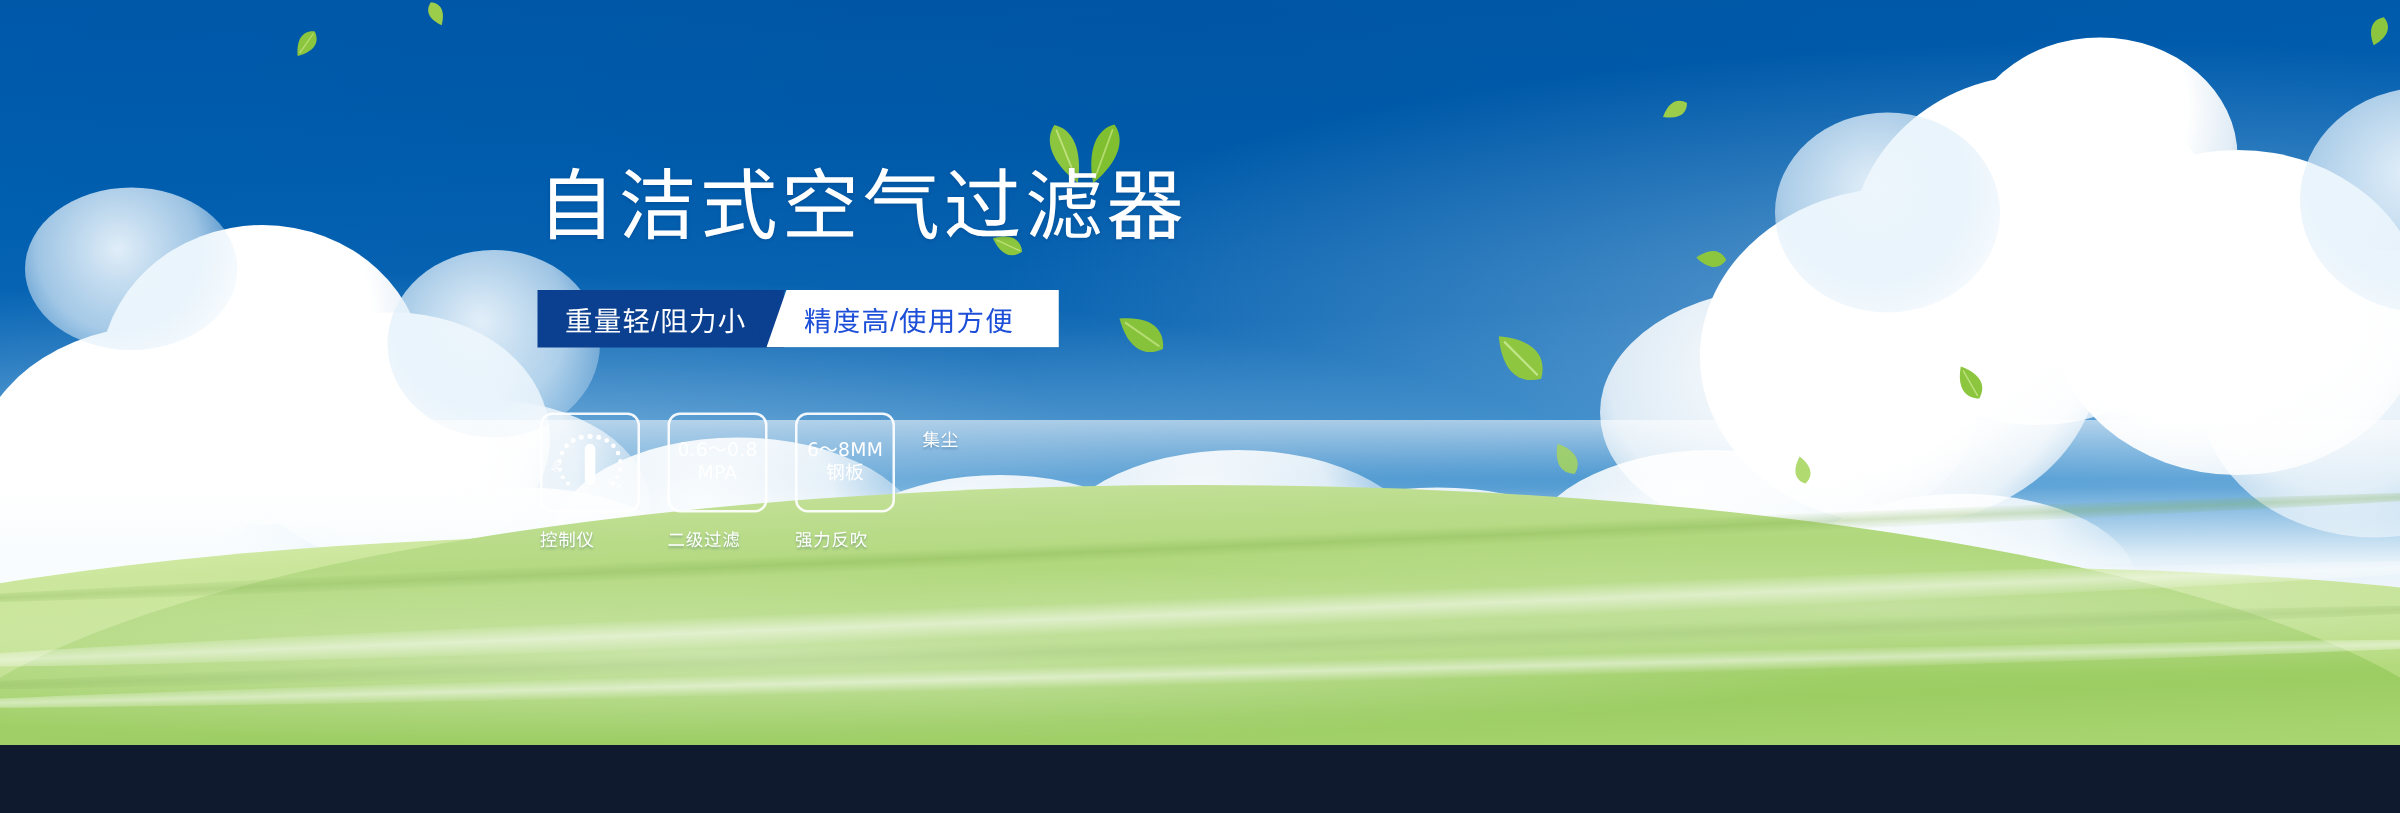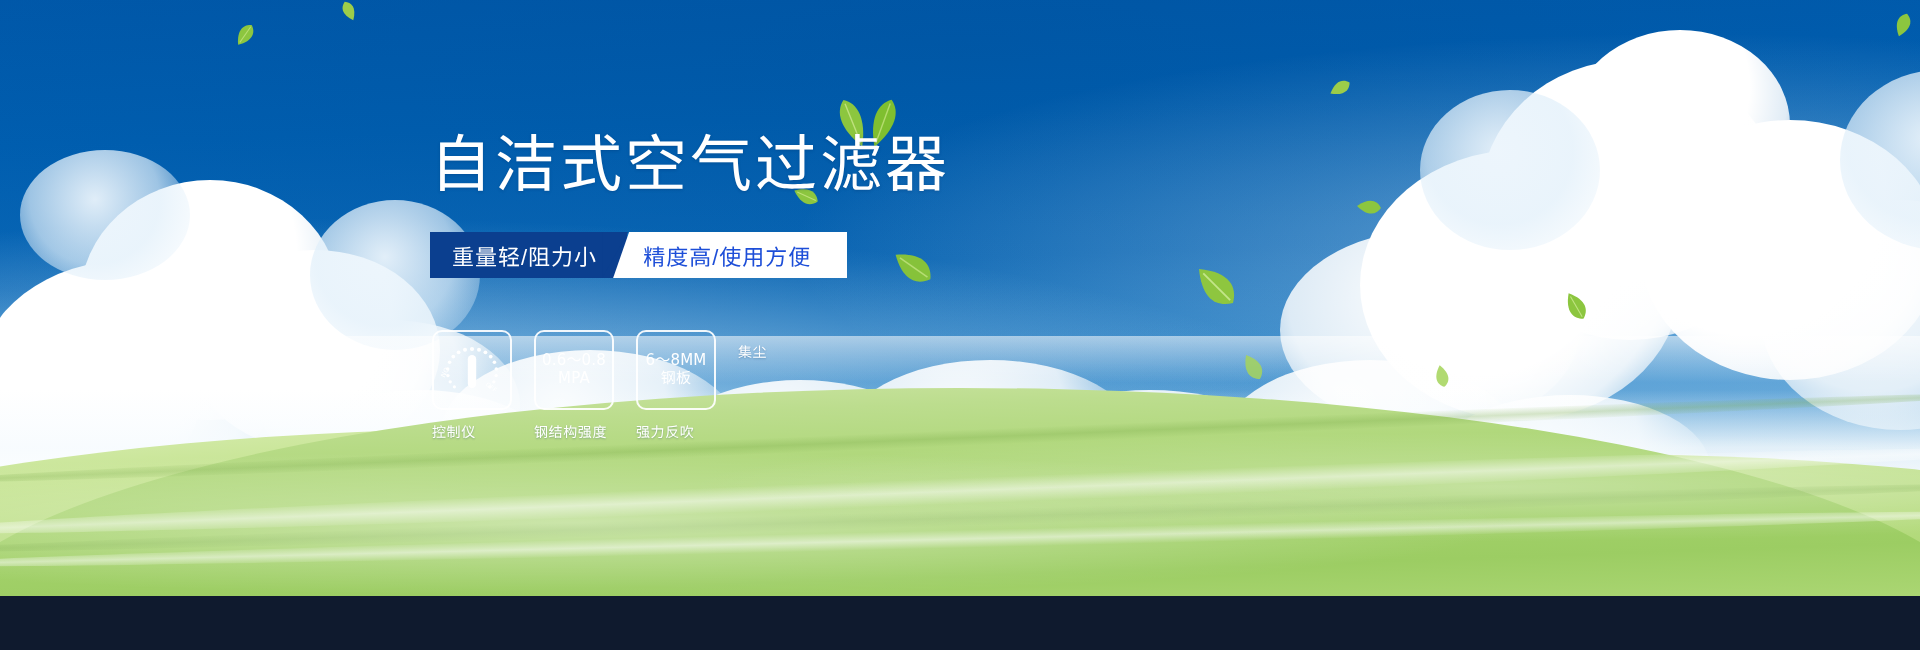--- a/index.html
+++ b/index.html
@@ -340,21 +340,21 @@
         <div class="flabel">控制仪</div>
       </div>
 
       <div class="feature">
         <div class="fbox">
           <div class="ftext">
             <span class="l1">0.6〜0.8</span>
             <span class="l2">MPA</span>
           </div>
         </div>
-        <div class="flabel">钢结构强度</div>
+        <div class="flabel">二级过滤</div>
       </div>
 
 
       <div class="feature">
         <div class="fbox">
           <div class="ftext">
             <span class="l1">6〜8MM</span>
             <span class="l2">钢板</span>
           </div>
         </div>

